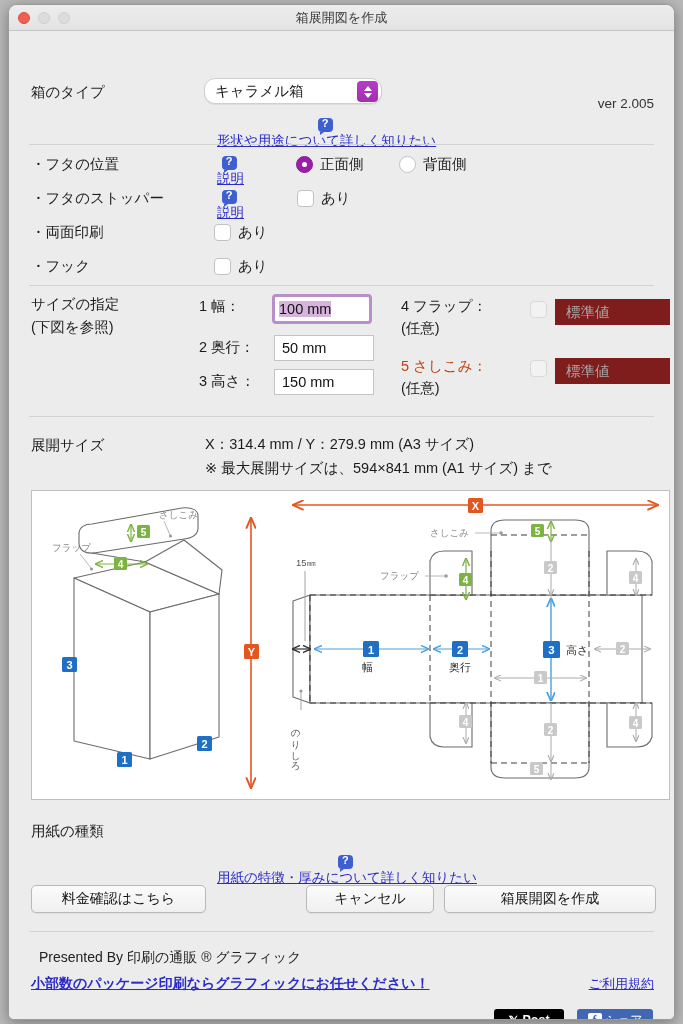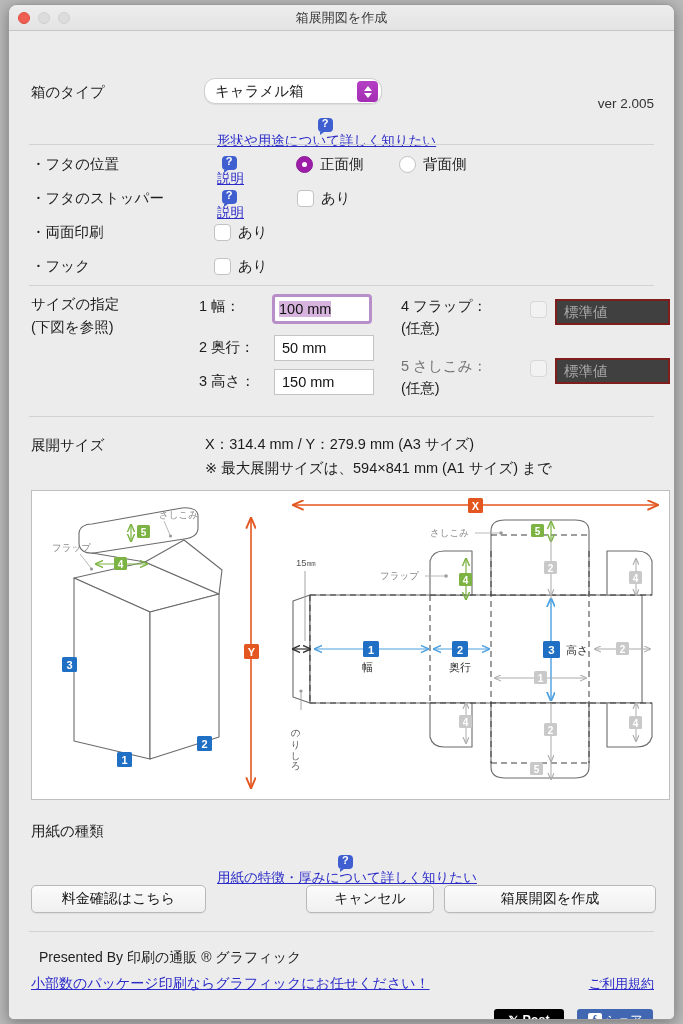--- a/index.html
+++ b/index.html
@@ -77,21 +77,21 @@
   
   .tinput {
     width:100px;height:26px;background:#fff;border:1px solid #c4c4c4;
     font-size:14.5px;color:#111;display:flex;align-items:center;padding-left:7px;
   }
   .tinput.focus{
     border:3px solid #b98fc9; background:#fff; height:30px;
     border-radius:4px; padding-left:4px;
   }
   .tinput.focus .sel{ background:#d6b4dd; }
-  .tinput.dim{ background:#404040;border:2px solid #7f1d1d;color:#a8a8a8;width:115px; }
+  .tinput.dim{ background:#7f1d1d;border:4px solid #7f1d1d;color:#a8a8a8;width:115px; }
   
   .btn {
     background:linear-gradient(#fbfbfb,#f0f0f0); border:1px solid #b9b9b9;
     border-radius:5px; height:28px; display:flex;align-items:center;justify-content:center;
     font-size:14px;color:#141414; box-shadow:0 1px 1px rgba(0,0,0,.06);
   }
   
   .diagram{
     position:absolute;left:22px;top:459px;width:639px;height:310px;
     background:#fff;border:1px solid #bfbfbf;overflow:hidden;
@@ -212,21 +212,21 @@
     <div style="position:absolute;left:392px;top:266px;font-size:14.5px;color:#1c1c1c;">
       <span>4</span>
       <span>フラップ：</span>
     </div>
     <div style="position:absolute;left:392px;top:288px;font-size:14.5px;color:#1c1c1c;">(任意)</div>
     <span class="check dim" style="position:absolute;left:521px;top:270px;"></span>
     <div class="tinput dim" style="position:absolute;left:546px;top:268px;">
       <span>標準値</span>
     </div>
 
-    <div style="position:absolute;left:392px;top:326px;font-size:14.5px;color:#737373;">
+    <div style="position:absolute;left:392px;top:326px;font-size:14.5px;color:#c2410c;">
       <span>5</span>
       <span>さしこみ：</span>
     </div>
     <div style="position:absolute;left:392px;top:348px;font-size:14.5px;color:#1c1c1c;">(任意)</div>
     <span class="check dim" style="position:absolute;left:521px;top:329px;"></span>
     <div class="tinput dim" style="position:absolute;left:546px;top:327px;">
       <span>標準値</span>
     </div>
 
     <div class="sep" style="position:absolute;left:0;right:0;top:385px;"></div>
@@ -433,21 +433,21 @@
     <div class="btn" style="position:absolute;left:22px;top:854px;width:175px;">
       <span>料金確認はこちら</span>
     </div>
     <div class="btn" style="position:absolute;left:435px;top:854px;width:212px;">
       <span>箱展開図を作成</span>
     </div>
 
     <div class="sep" style="position:absolute;left:0;right:0;top:900px;"></div>
 
     <div style="position:absolute;left:30px;top:918px;font-size:14px;color:#222;">Presented By 印刷の通販 ® グラフィック</div>
-    <a class="link" href="#" style="position:absolute;left:22px;top:944px;font-size:14px;">小部数のパッケージ印刷ならグラフィックにお任せください！</a>
+    <a class="link" href="#" style="position:absolute;left:22px;top:944px;font-size:14px;font-weight:bold;">小部数のパッケージ印刷ならグラフィックにお任せください！</a>
     <a class="link" href="#" style="position:absolute;right:20px;top:944px;font-size:13px;">ご利用規約</a>
 
     <div class="xbtn" style="position:absolute;left:485px;top:978px;">
       <span style="font-family:'Liberation Sans',sans-serif;">𝕏</span>
       <span>Post</span>
     </div>
     <div class="fbbtn" style="position:absolute;left:568px;top:978px;">
       <span class="fbglyph">f</span>
       <span>シェア</span>
     </div>

